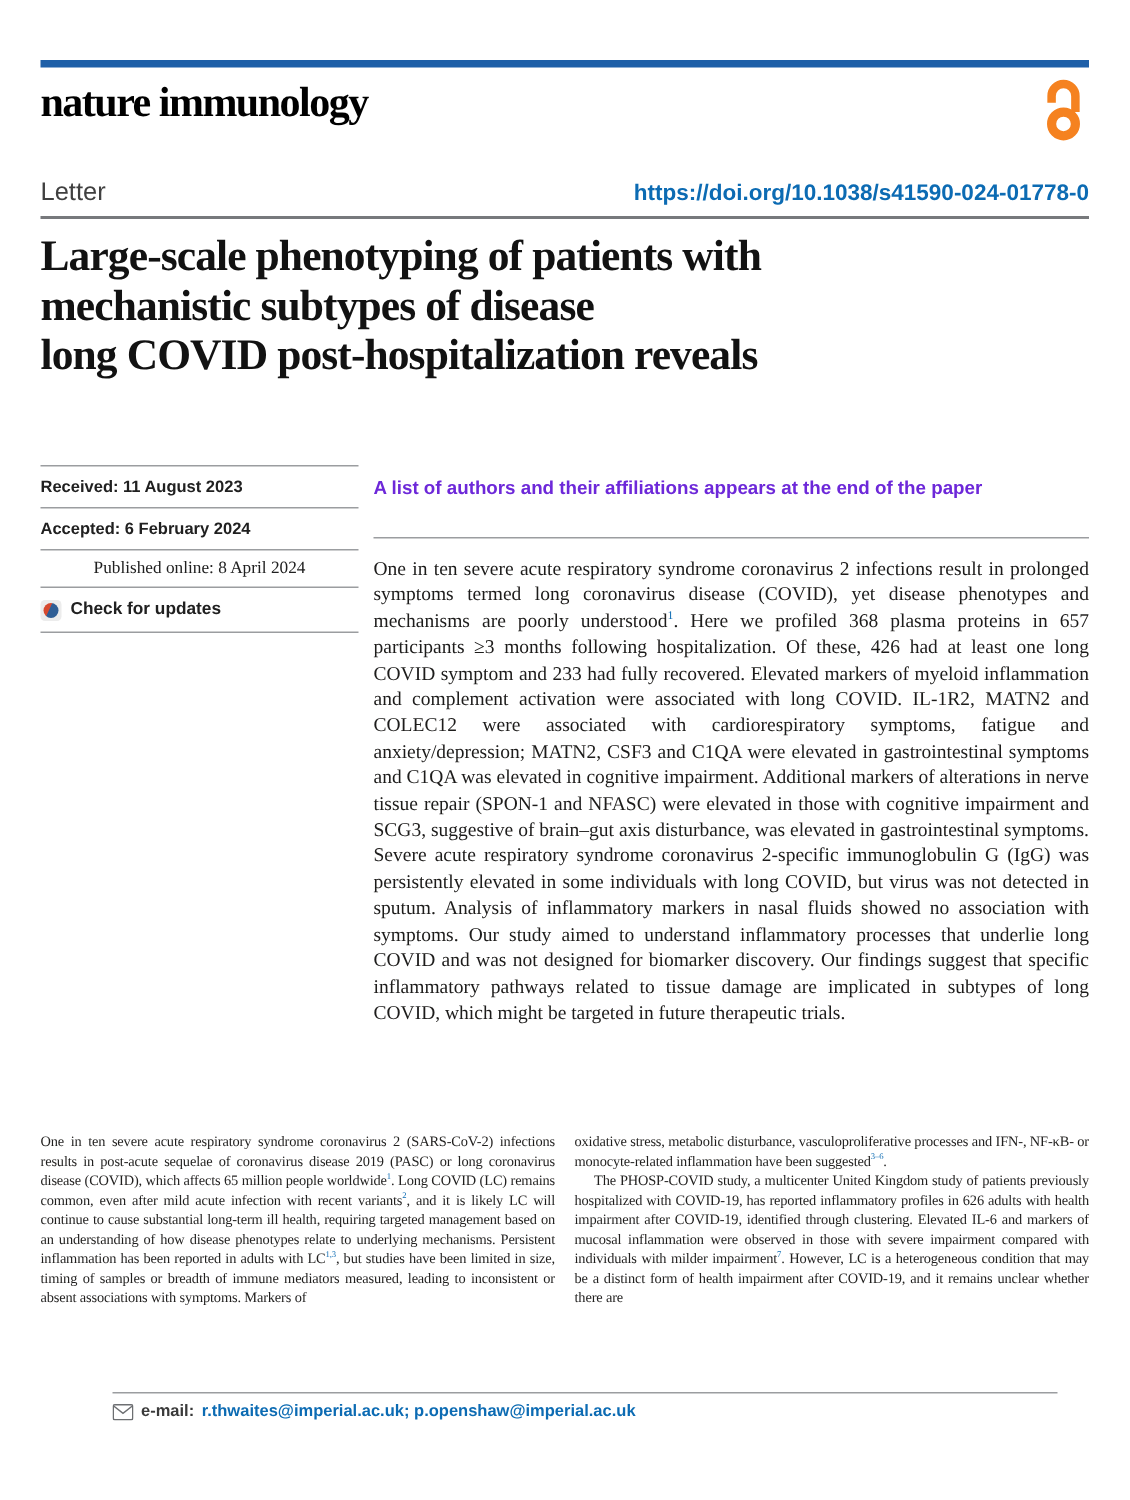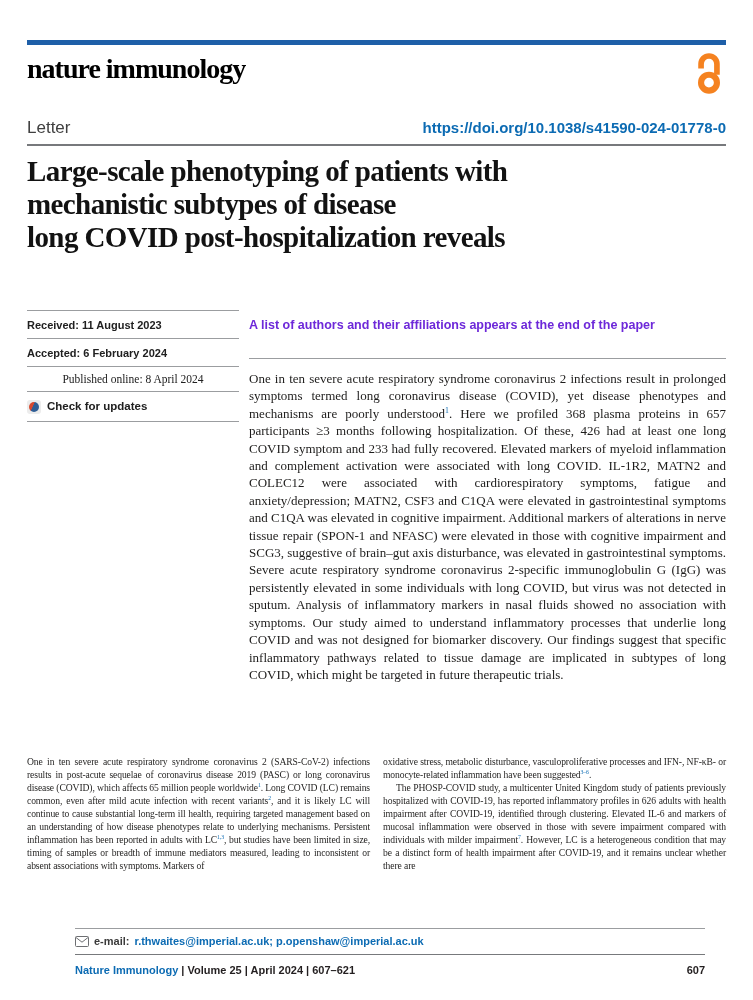--- a/index.html
+++ b/index.html
@@ -112,19 +112,15 @@
     <div class="email-row">
       <span class="env">
         <svg width="14" height="11" viewBox="0 0 14 11">
           <rect x="0.5" y="0.5" width="13" height="10" rx="1" fill="none" stroke="#6d6f72" stroke-width="1"></rect>
           <path d="M1 1.5 L7 6.2 L13 1.5" fill="none" stroke="#6d6f72" stroke-width="1"></path>
         </svg>
       </span>
       <span class="email-label">e-mail:</span>
       <span class="emails"><span class="link">r.thwaites@imperial.ac.uk</span><span>; </span><span class="link">p.openshaw@imperial.ac.uk</span></span>
     </div>
-    <div class="journal-row">
-      <span class="journal-left"><span class="link">Nature Immunology</span><span> | Volume 25 | April 2024 | 607–621</span></span>
-      <span class="page-number">607</span>
-    </div>
   </div>
 
 </div>
 
 </body></html>

